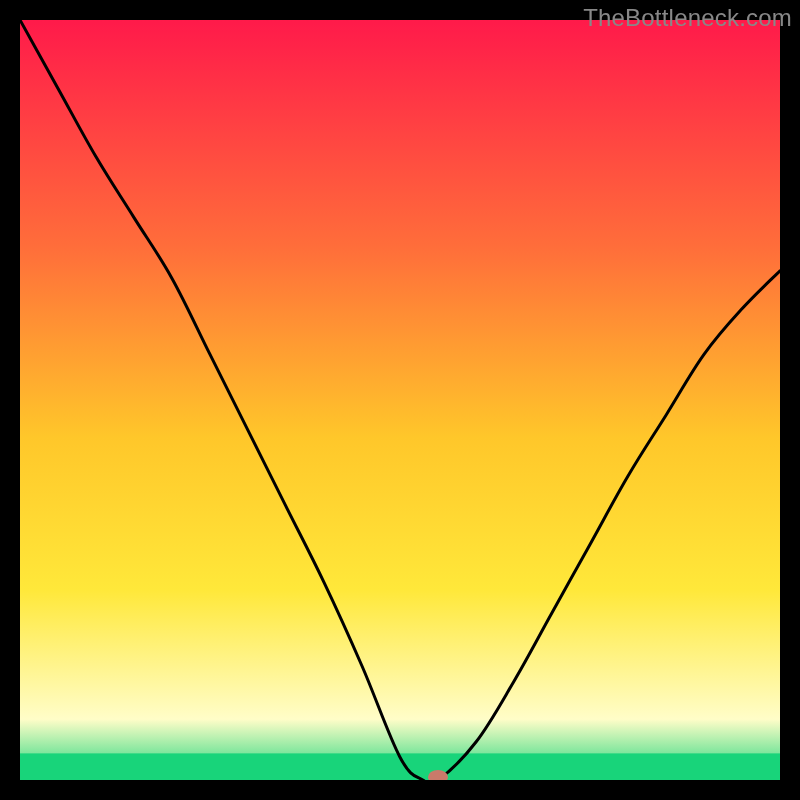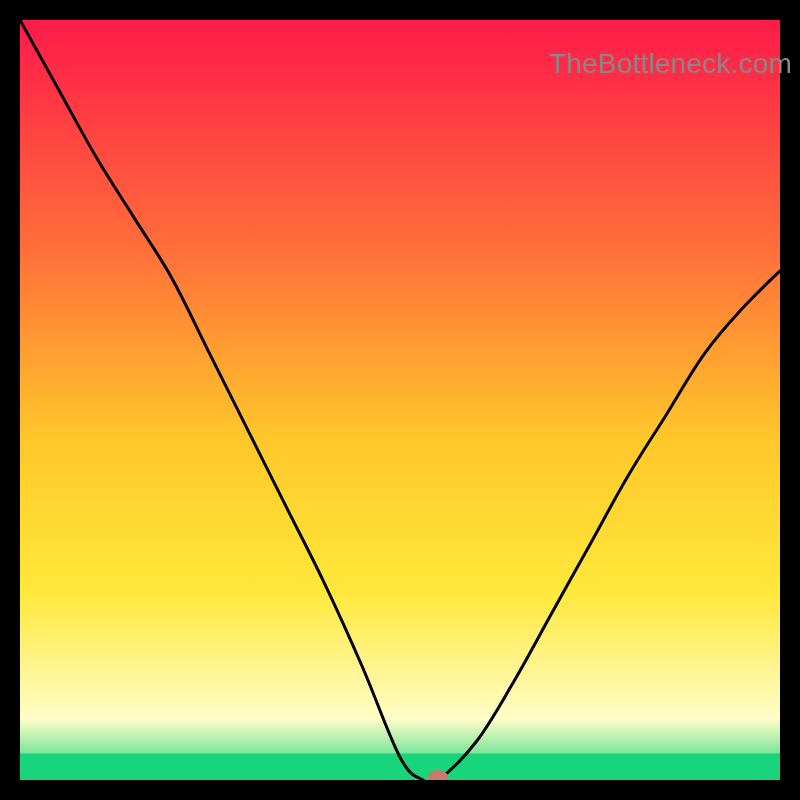--- a/index.html
+++ b/index.html
@@ -15,25 +15,24 @@
     position: relative;
     width: 800px;
     height: 800px;
     background: #000;
   }
   .watermark {
     position: absolute;
     top: 4px;
     right: 8px;
     color: #888;
-    font-size: 28px;
+    font-size: 24px;
     font-weight: 500;
     letter-spacing: 0.2px;
     z-index: 10;
-    margin-top: 44px;
   }
   .plot-wrap {
     position: absolute;
     left: 20px;
     top: 20px;
     width: 760px;
     height: 760px;
   }
   svg { display: block; }
   .curve {

